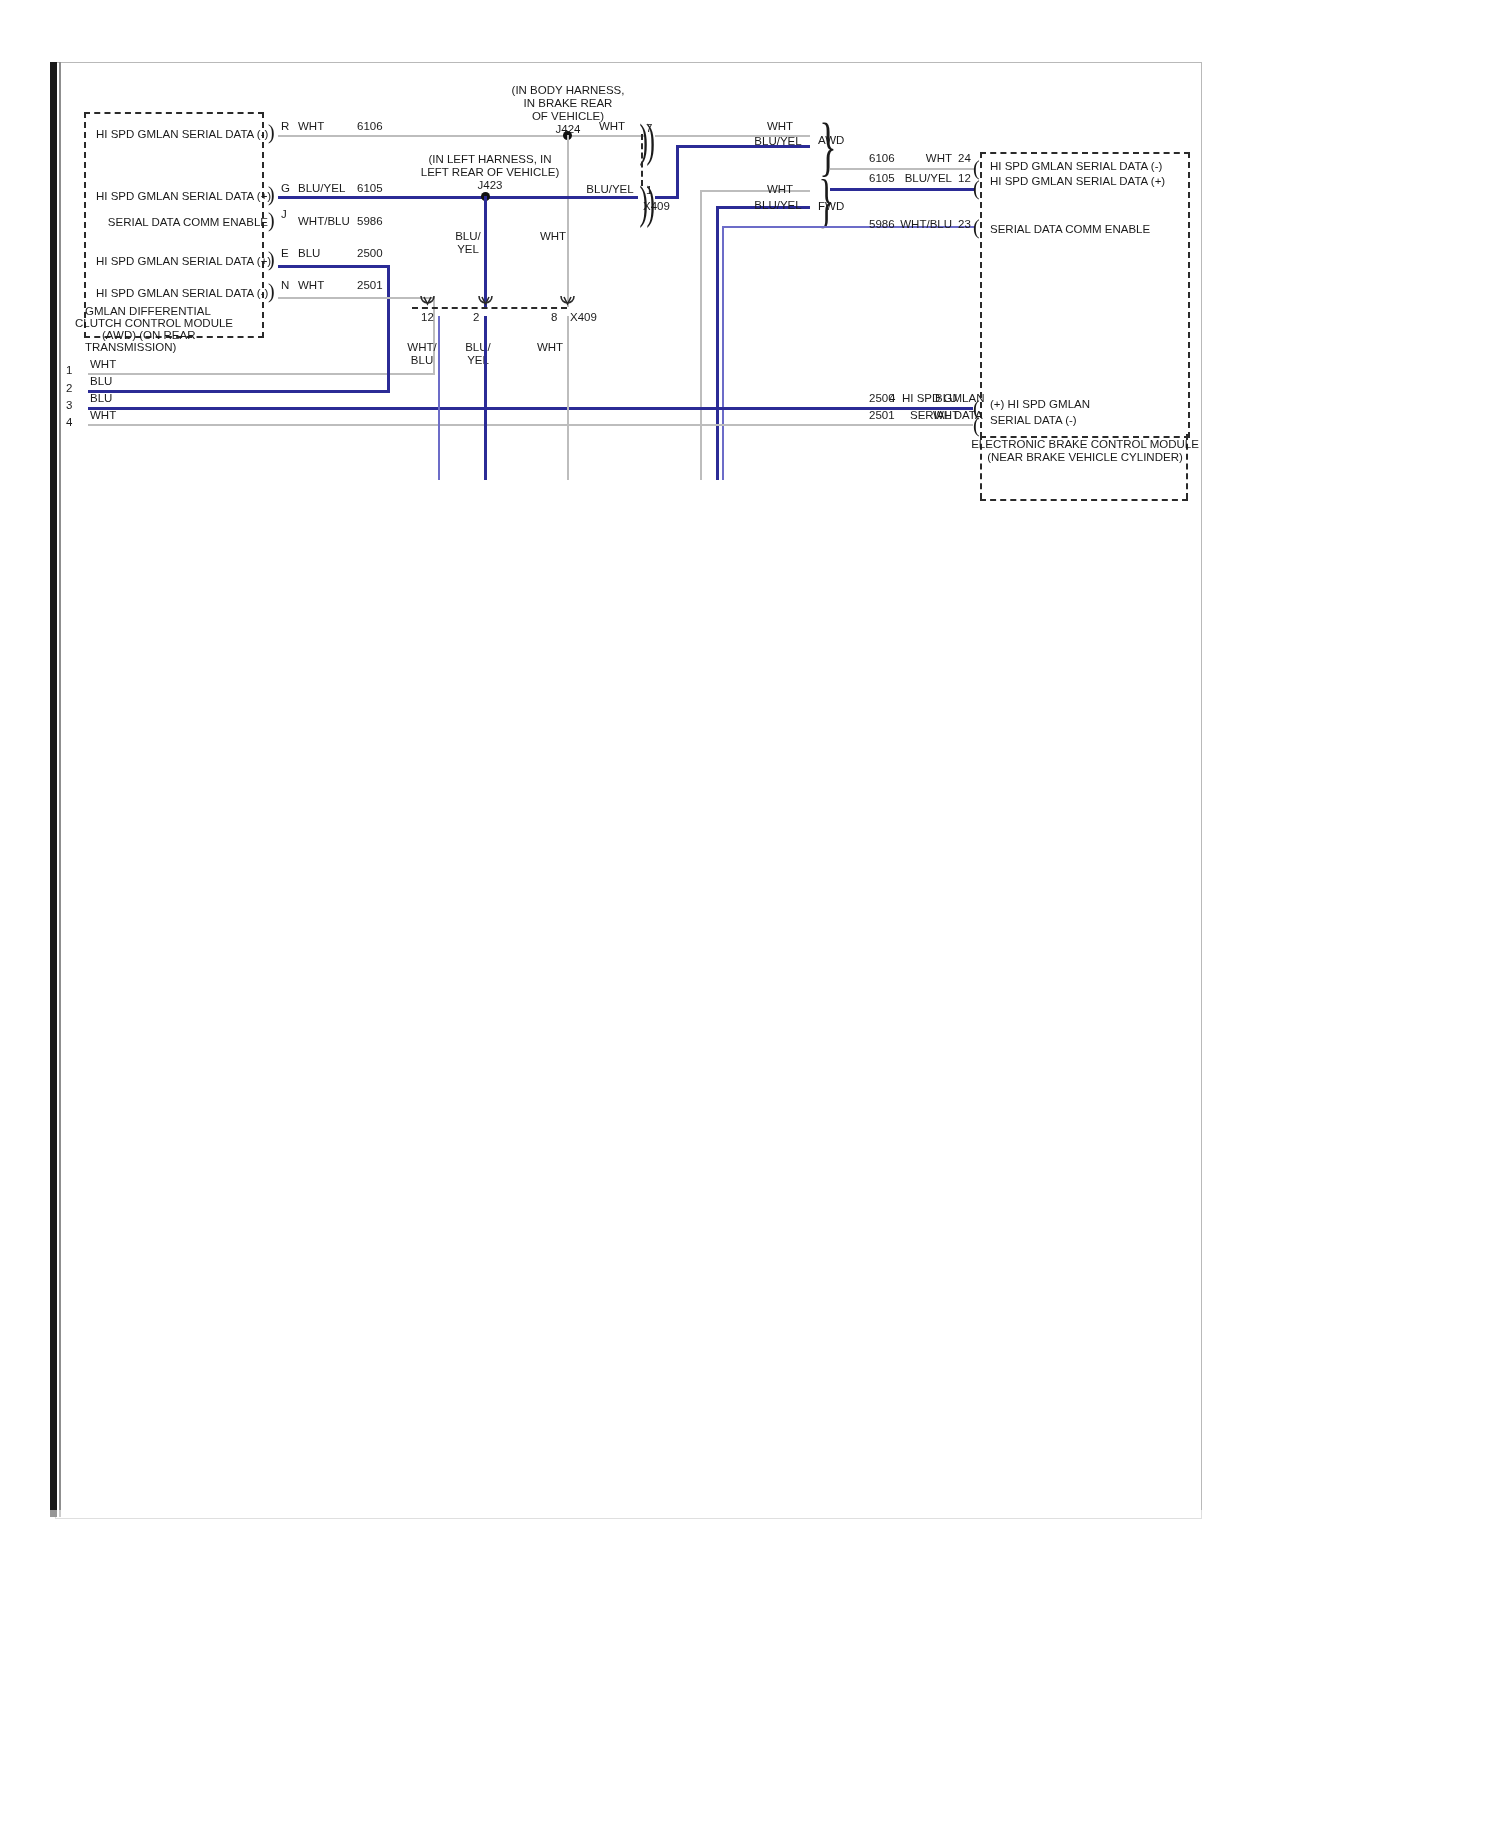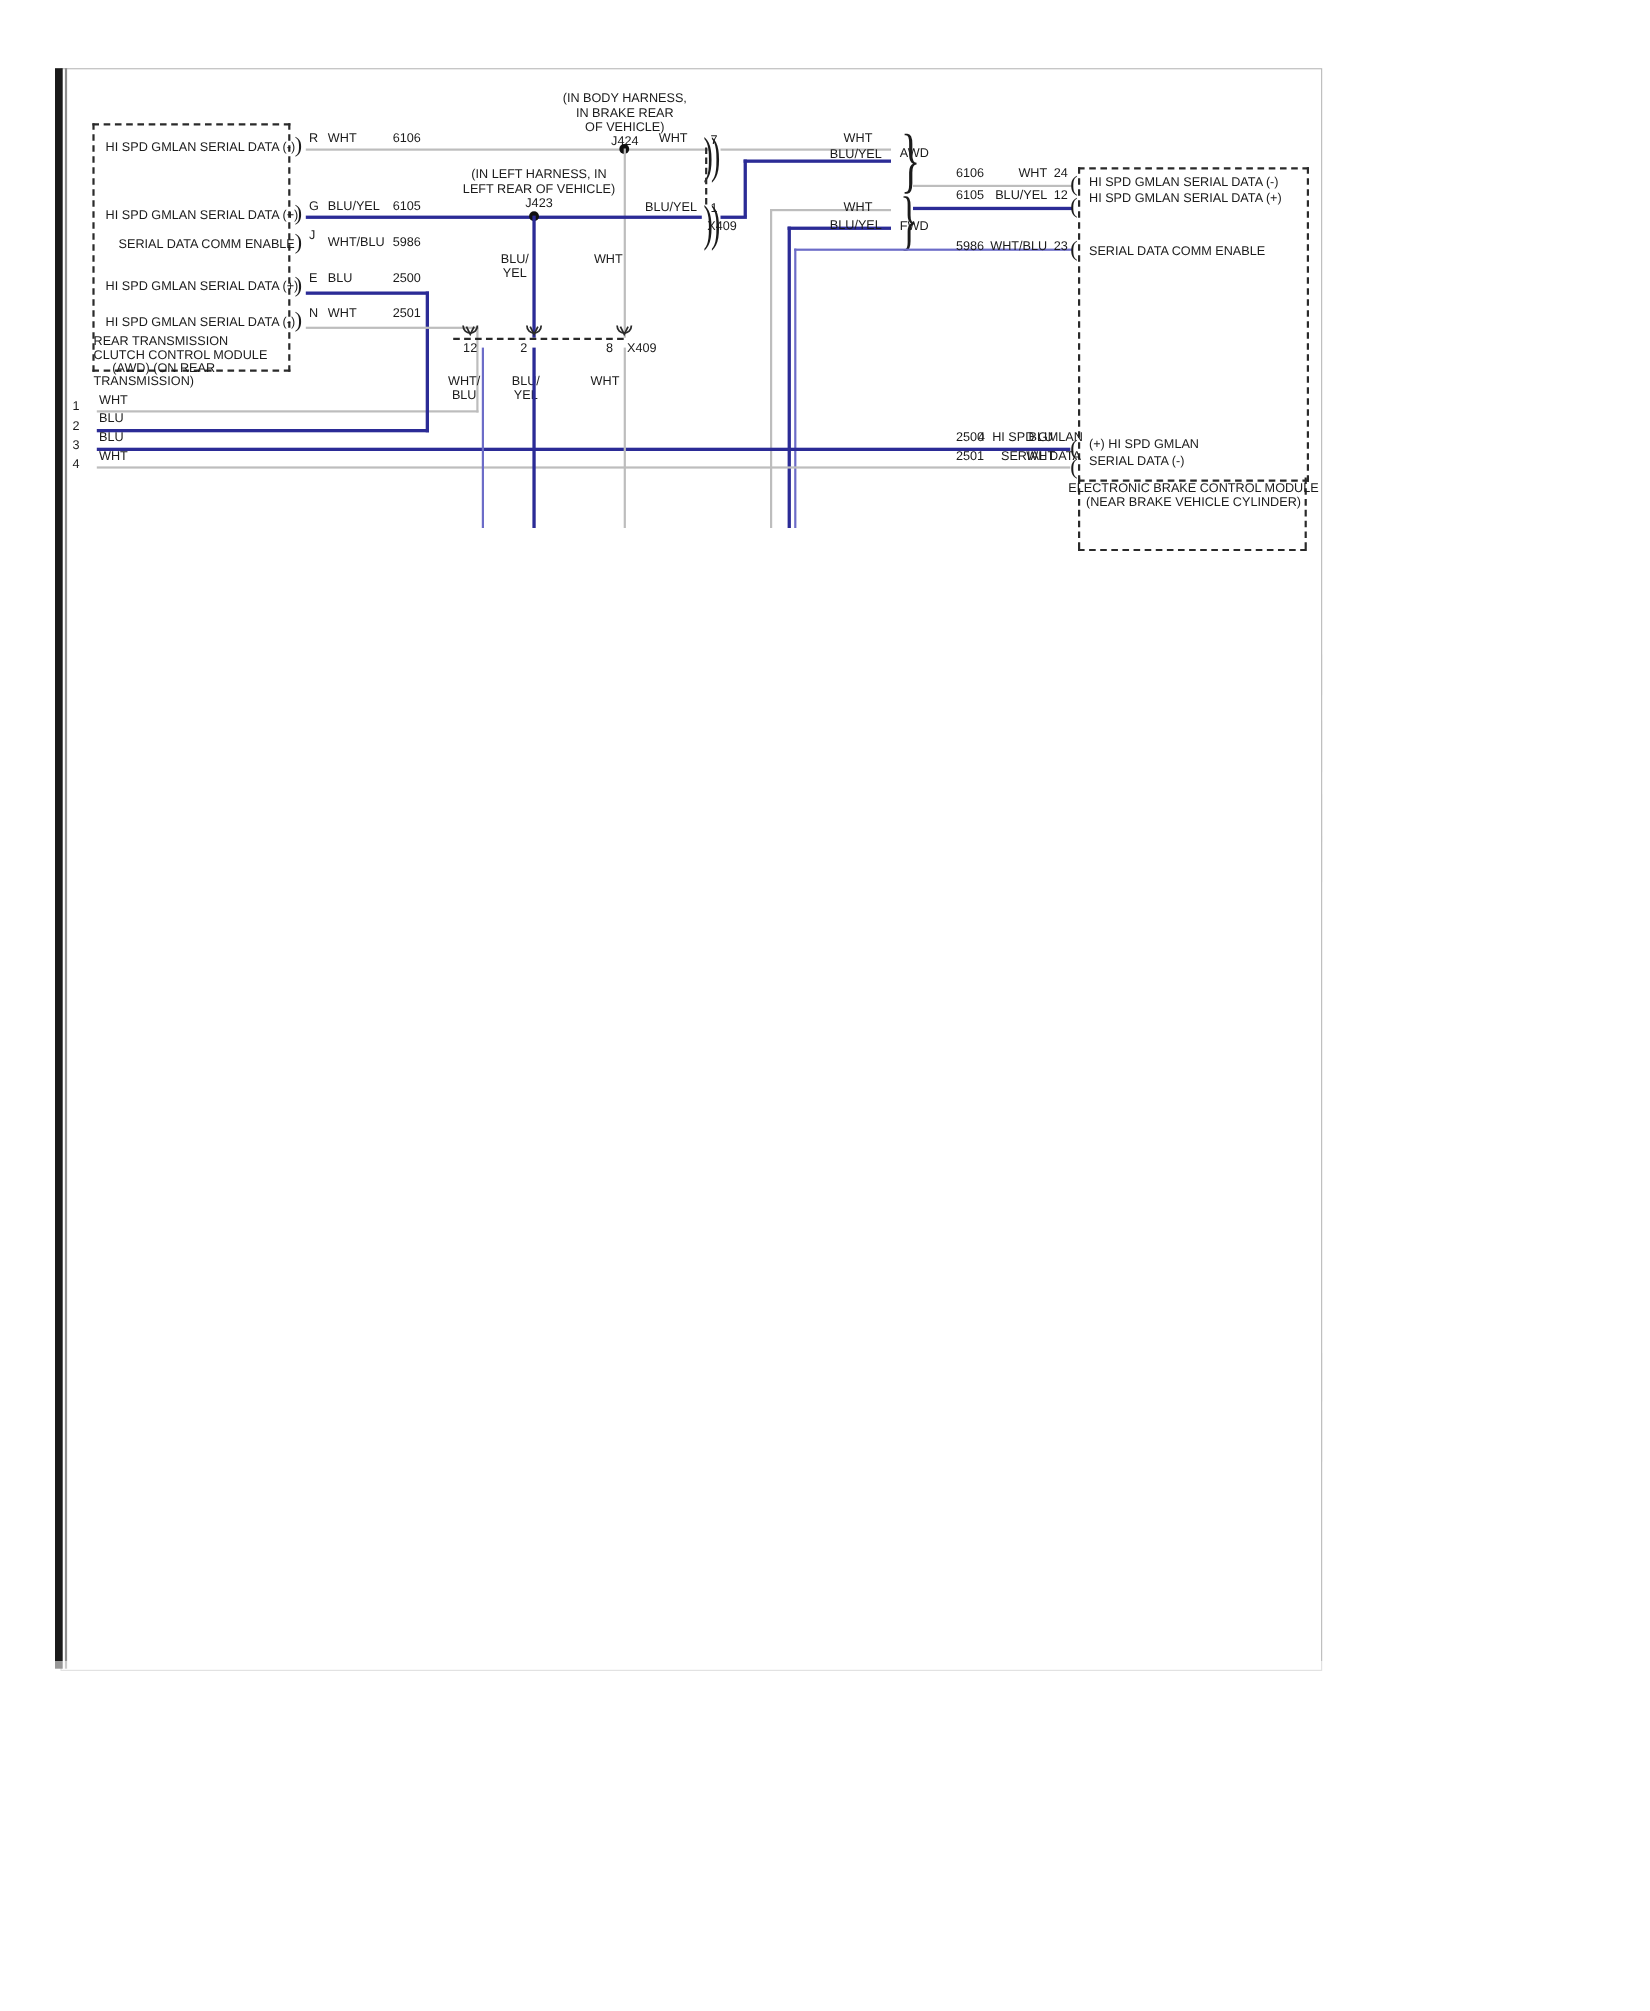--- a/index.html
+++ b/index.html
@@ -161,22 +161,22 @@
     <div class="t" style="left:281px;top:247px;">E</div>
     <div class="t" style="left:298px;top:247px;">BLU</div>
     <div class="t" style="left:357px;top:247px;">2500</div>
 
     <div class="t r" style="left:96px;top:287px;width:172px;">HI SPD GMLAN SERIAL DATA (-)</div>
     <div class="brace" style="left:268px;top:281px;">)</div>
     <div class="t" style="left:281px;top:279px;">N</div>
     <div class="t" style="left:298px;top:279px;">WHT</div>
     <div class="t" style="left:357px;top:279px;">2501</div>
 
-    <div class="t" style="left:85px;top:305px;">REAR TRANSMISSION</div>
-    <div class="t" style="left:85px;top:317px;">CLUTCH CONTROL MODULE</div>
+    <div class="t" style="left:85px;top:305px;">GMLAN DIFFERENTIAL</div>
+    <div class="t" style="left:75px;top:317px;">CLUTCH CONTROL MODULE</div>
     <div class="t" style="left:102px;top:329px;">(AWD) (ON REAR</div>
     <div class="t" style="left:85px;top:341px;">TRANSMISSION)</div>
 
     <div class="t c" style="left:478px;top:84px;width:180px;">(IN BODY HARNESS,</div>
     <div class="t c" style="left:478px;top:97px;width:180px;">IN BRAKE REAR</div>
     <div class="t c" style="left:478px;top:110px;width:180px;">OF VEHICLE)</div>
     <div class="t c" style="left:478px;top:123px;width:180px;">J424</div>
 
     <div class="t c" style="left:395px;top:153px;width:190px;">(IN LEFT HARNESS, IN</div>
     <div class="t c" style="left:395px;top:166px;width:190px;">LEFT REAR OF VEHICLE)</div>

